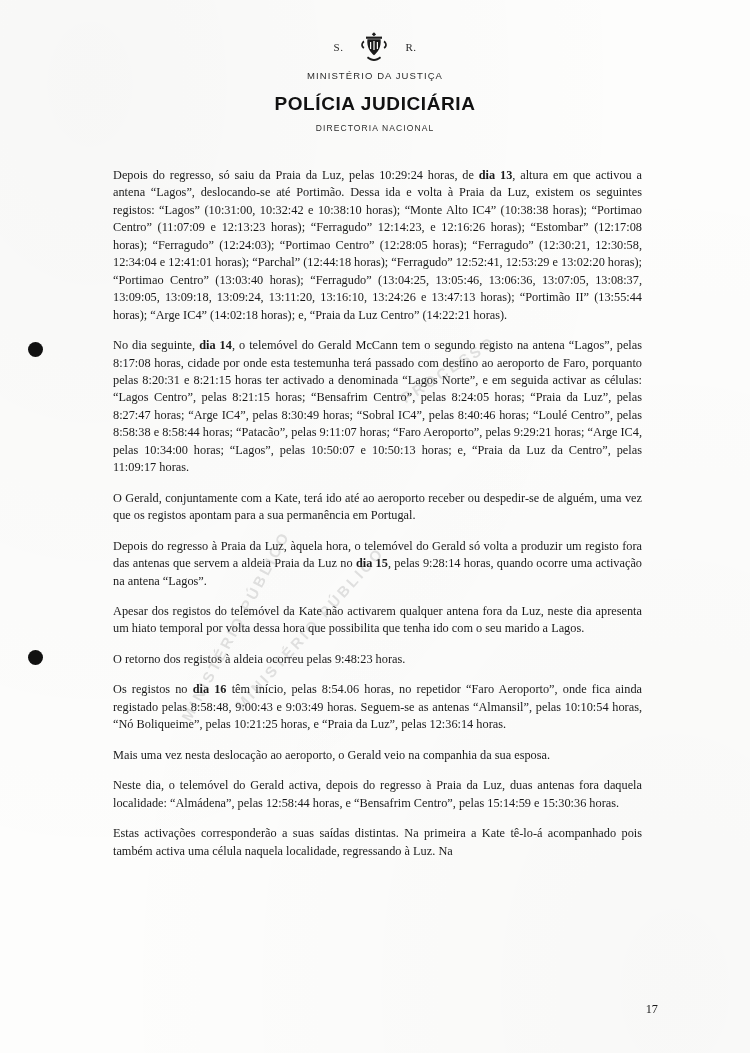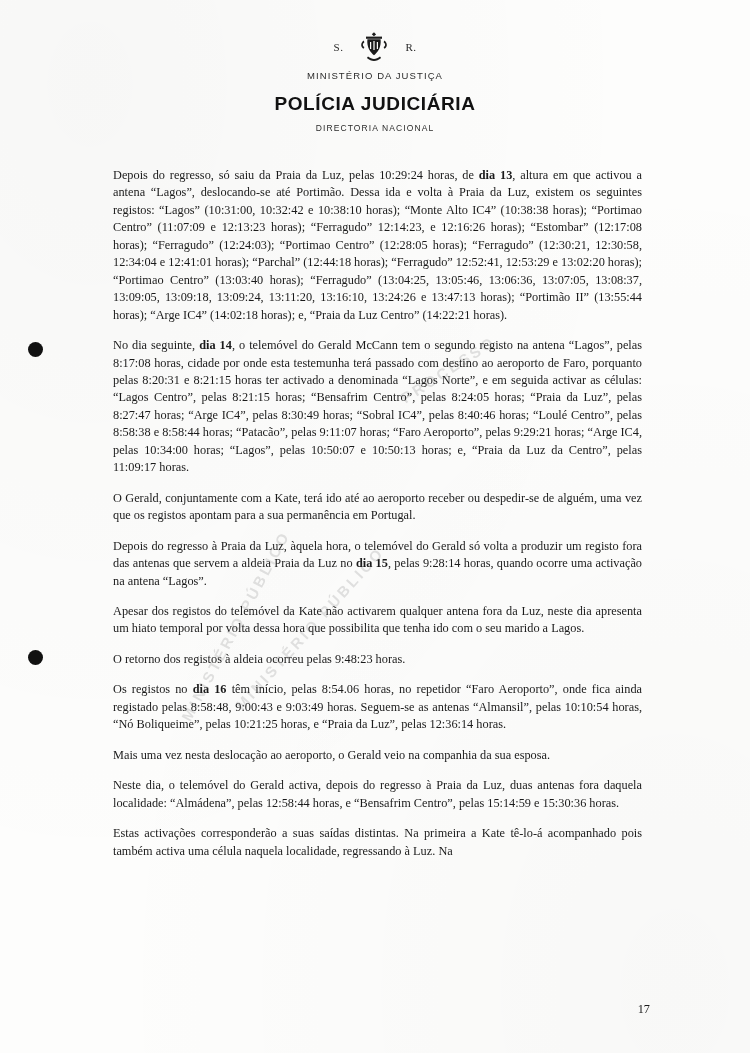--- a/index.html
+++ b/index.html
@@ -75,21 +75,21 @@
   .para {
     margin: 0 0 13px 0;
     text-indent: 0;
   }
   .para + .para { margin-top: 4px; }
   .para b { font-weight: bold; }
 
   
   .folio {
     position: absolute;
-    right: 100px;
+    right: 92px;
     bottom: 36px;
     font-size: 12.3px;
     color: #1a1a1a;
   }
 
   
   .hole {
     position: absolute;
     left: 28px;
     width: 15px;

